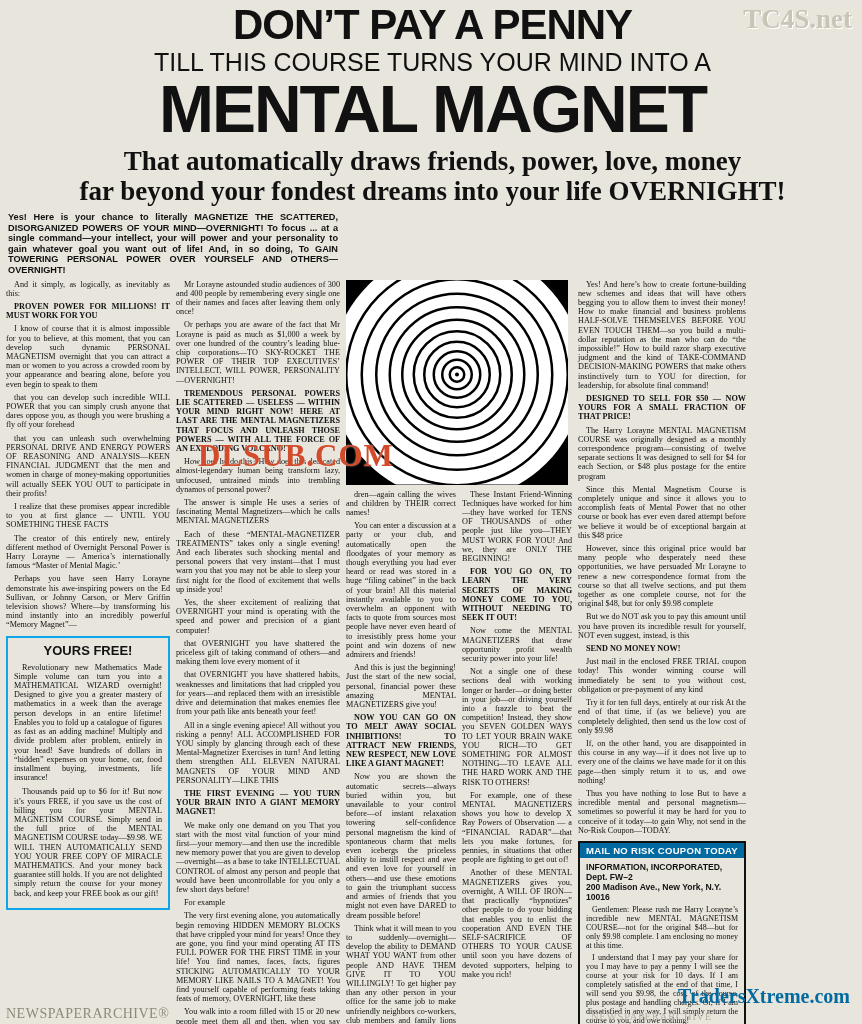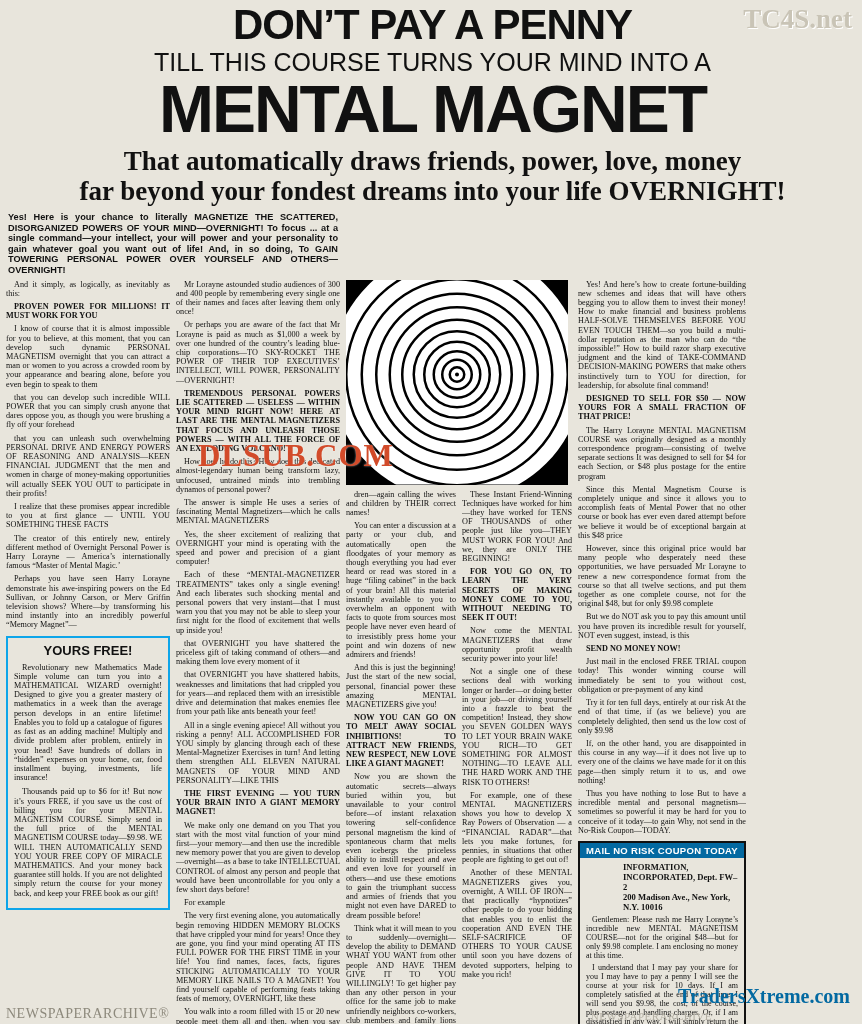--- a/index.html
+++ b/index.html
@@ -39,21 +39,21 @@
   
   .freebox{border:2px solid #0ea5e9;padding:5px 6px 6px 6px;margin-top:6px;}
   .freebox .t1{font-family:"Liberation Sans",sans-serif;font-weight:bold;font-size:13px;text-align:center;}
   .freebox .t2{font-family:"Liberation Sans",sans-serif;font-weight:bold;font-size:9.5px;line-height:11px;text-align:center;margin-top:3px;}
   .freebox p{margin-top:5px;}
 
   
   .coupon{border:2px solid #111;margin-top:6px;padding:0;}
   .coupon .cap{background:#0369a1;color:#fff;font-family:"Liberation Sans",sans-serif;font-weight:bold;font-size:9.5px;text-align:center;padding:2px 0;letter-spacing:.3px;}
   .coupon .inner{padding:4px 6px 6px 6px;}
-  .coupon .addr{font-family:Liberation Serif, serif;font-weight:bold;font-size:8.6px;line-height:10px;margin-left:37px;}
+  .coupon .addr{font-family:Liberation Sans, sans-serif;font-weight:bold;font-size:8.6px;line-height:10px;}
   .coupon p{font-size:8px;line-height:9px;text-align:justify;margin:3px 0;text-indent:6px;}
 </style>
 </head>
 <body>
 
 <div id="page">
 
   <div class="wm-tc4s">TC4S.net</div>
   <div class="wm-dlsub">DLSUB.COM</div>
   <div class="wm-traders">TradersXtreme.com</div>
@@ -89,22 +89,22 @@
           <p>Thousands paid up to $6 for it! But now it’s yours FREE, if you save us the cost of billing you for your MENTAL MAGNETISM COURSE. Simply send in the full price of the MENTAL MAGNETISM COURSE today—$9.98. WE WILL THEN AUTOMATICALLY SEND YOU YOUR FREE COPY OF MIRACLE MATHEMATICS. And your money back guarantee still holds. If you are not delighted simply return the course for your money back, and keep your FREE book as our gift!</p>
         </div>
       </div>
 
       <div class="col">
         <p>Mr Lorayne astounded studio audiences of 300 and 400 people by remembering every single one of their names and faces after leaving them only once!</p>
         <p>Or perhaps you are aware of the fact that Mr Lorayne is paid as much as $1,000 a week by over one hundred of the country’s leading blue-chip corporations—TO SKY-ROCKET THE POWER OF THEIR TOP EXECUTIVES’ INTELLECT, WILL POWER, PERSONALITY—OVERNIGHT!</p>
         <p class="sub">TREMENDOUS PERSONAL POWERS LIE SCATTERED — USELESS — WITHIN YOUR MIND RIGHT NOW! HERE AT LAST ARE THE MENTAL MAGNETIZERS THAT FOCUS AND UNLEASH THOSE POWERS — WITH ALL THE FORCE OF AN EXPLODING VOLCANO!</p>
         <p>How does he do this? How does this dedicated almost-legendary human being transform lazy, unfocused, untrained minds into trembling dynamos of personal power?</p>
         <p>The answer is simple He uses a series of fascinating Mental Magnetizers—which he calls MENTAL MAGNETIZERS</p>
+        <p>Each of these “MENTAL-MAGNETIZER TREATMENTS” takes only a single evening! And each liberates such shocking mental and personal powers that very instant—that I must warn you that you may not be able to sleep your first night for the flood of excitement that wells up inside you!</p>
         <p>Yes, the sheer excitement of realizing that OVERNIGHT your mind is operating with the speed and power and precision of a giant computer!</p>
-        <p>Each of these “MENTAL-MAGNETIZER TREATMENTS” takes only a single evening! And each liberates such shocking mental and personal powers that very instant—that I must warn you that you may not be able to sleep your first night for the flood of excitement that wells up inside you!</p>
         <p>that OVERNIGHT you have shattered the priceless gift of taking command of others—and making them love every moment of it</p>
         <p>that OVERNIGHT you have shattered habits, weaknesses and limitations that had crippled you for years—and replaced them with an irresistible drive and determination that makes enemies flee from your path like ants beneath your feet!</p>
         <p>All in a single evening apiece! All without you risking a penny! ALL ACCOMPLISHED FOR YOU simply by glancing through each of these Mental-Magnetizer Exercises in turn! And letting them strengthen ALL ELEVEN NATURAL MAGNETS OF YOUR MIND AND PERSONALITY—LIKE THIS</p>
         <p class="sub-l">THE FIRST EVENING — YOU TURN YOUR BRAIN INTO A GIANT MEMORY MAGNET!</p>
         <p>We make only one demand on you That you start with the most vital function of your mind first—your memory—and then use the incredible new memory power that you are given to develop—overnight—as a base to take INTELLECTUAL CONTROL of almost any person and people that would have been uncontrollable for you only a few short days before!</p>
         <p>For example</p>
         <p>The very first evening alone, you automatically begin removing HIDDEN MEMORY BLOCKS that have crippled your mind for years! Once they are gone, you find your mind operating AT ITS FULL POWER FOR THE FIRST TIME in your life! You find names, faces, facts, figures STICKING AUTOMATICALLY TO YOUR MEMORY LIKE NAILS TO A MAGNET! You find yourself capable of performing feats taking feats of memory, OVERNIGHT, like these</p>
         <p>You walk into a room filled with 15 or 20 new people  meet them all  and then, when you say goodnight to them, call every one of them by name  and tell them to send your records to their wife and children</p>
       </div>
 

